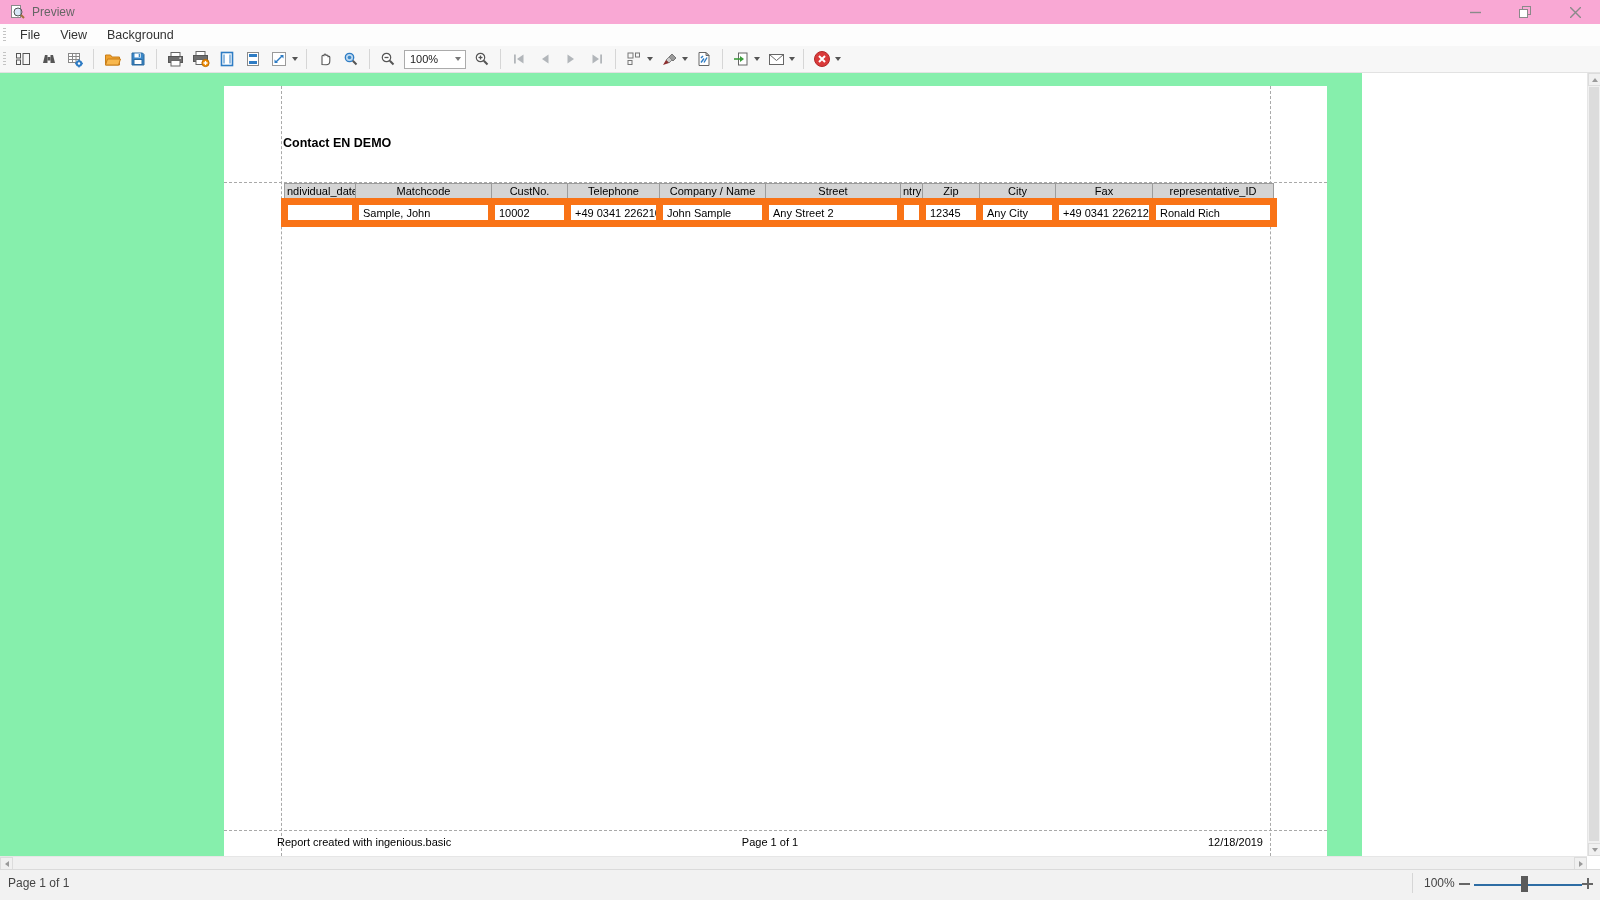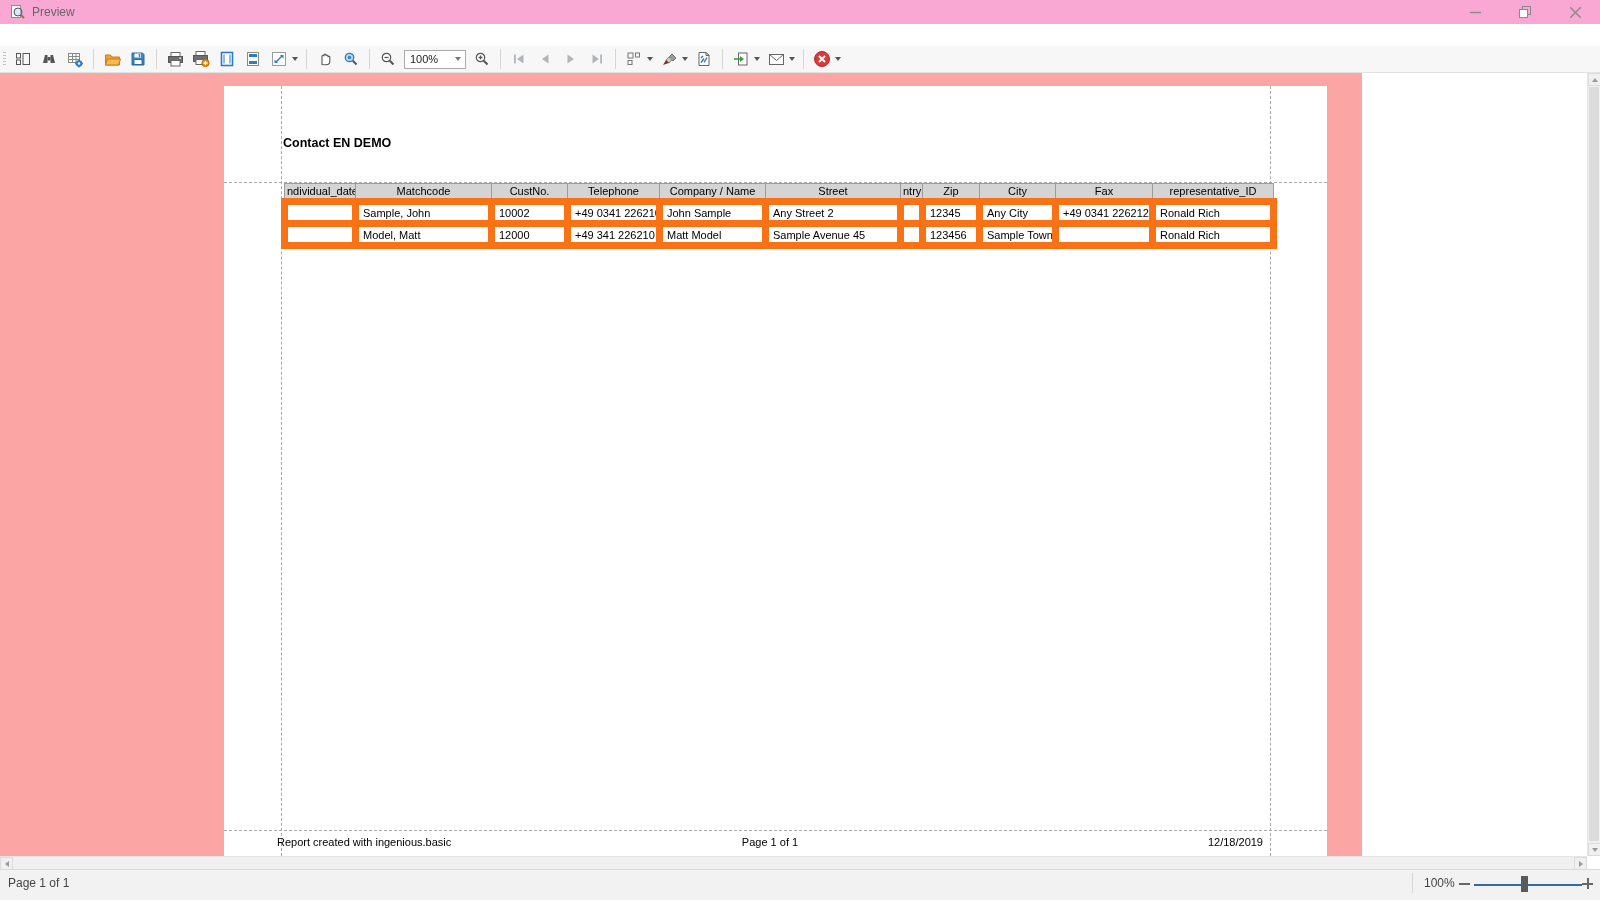--- a/index.html
+++ b/index.html
@@ -31,21 +31,21 @@
   .tsep { width:1px; height:20px; background:#d6d6d6; margin:0 5px; }
   .caret { width:0; height:0; border-left:3.5px solid transparent; border-right:3.5px solid transparent;
            border-top:4px solid #555; margin:0 3px 0 0; }
   .caret-slot { display:flex; align-items:center; height:24px; }
   .zoombox { width:62px; height:19px; background:#fff; border:1px solid #ababab; display:flex;
              align-items:center; font-size:11px; color:#222; margin:0 3px; }
   .zoombox .zval { flex:1; padding-left:5px; }
   .zoombox .caret { border-top-color:#777; margin-right:4px; }
 
   
-  .workspace { position:absolute; left:0; top:73px; width:1362px; height:783px; background:#fca5a5; overflow:hidden; }
+  .workspace { position:absolute; left:0; top:73px; width:1362px; height:783px; background:#86efac; overflow:hidden; }
   .page { position:absolute; left:224px; top:13px; width:1103px; height:770px; background:#fff; }
   .guide-v { position:absolute; top:0; bottom:0; width:0; border-left:1px dashed #a9a9a9; }
   .guide-h { position:absolute; left:0; right:0; height:0; border-top:1px dashed #a9a9a9; }
   .report-title { position:absolute; left:59px; top:50px; font-size:12.5px; font-weight:bold; color:#000; }
 
   table.report { position:absolute; left:57px; top:97px; width:990px; border-collapse:collapse;
                  table-layout:fixed; font-size:11px; color:#000; }
   table.report col.c1 { width:71px; }  table.report col.c2 { width:136px; }
   table.report col.c3 { width:76px; }  table.report col.c4 { width:92px; }
   table.report col.c5 { width:106px; } table.report col.c6 { width:135px; }
@@ -114,20 +114,26 @@
           </svg>
       </div>
       <div class="winbtn">
         <svg width="11" height="11" viewBox="0 0 11 11">
             <path d="M0,0 L11,11 M11,0 L0,11" stroke="#8a8a8a" stroke-width="1.4"></path>
           </svg>
       </div>
     </div>
   </div>
 
+  <div class="menubar">
+    <div class="draghandle"></div>
+    <span class="menuitem">File</span>
+    <span class="menuitem">View</span>
+    <span class="menuitem">Background</span>
+  </div>
 
   <div class="toolbar">
     <div class="draghandle"></div>
 
     <div class="tbtn">
       <svg width="16" height="16" viewBox="0 0 16 16">
           <rect x="1.5" y="2.5" width="4" height="4.5" fill="none" stroke="#555"></rect>
           <rect x="1.5" y="9" width="4" height="4.5" fill="none" stroke="#555"></rect>
           <rect x="8" y="2.5" width="6.5" height="11" fill="none" stroke="#555"></rect>
         </svg>
@@ -395,33 +401,20 @@
               <td>10002</td>
               <td>+49 0341 226210</td>
               <td>John Sample</td>
               <td>Any Street 2</td>
               <td></td>
               <td>12345</td>
               <td>Any City</td>
               <td>+49 0341 2262120</td>
               <td>Ronald Rich</td>
             </tr>
-            <tr>
-              <td></td>
-              <td>Model, Matt</td>
-              <td>12000</td>
-              <td>+49 341 226210</td>
-              <td>Matt Model</td>
-              <td>Sample Avenue 45</td>
-              <td></td>
-              <td>123456</td>
-              <td>Sample Town</td>
-              <td></td>
-              <td>Ronald Rich</td>
-            </tr>
           </tbody>
       </table>
 
       <div class="pfooter">
         <span class="fl">Report created with ingenious.basic</span>
         <span class="fc">Page 1 of 1</span>
         <span class="fr">12/18/2019</span>
       </div>
     </div>
   </div>

